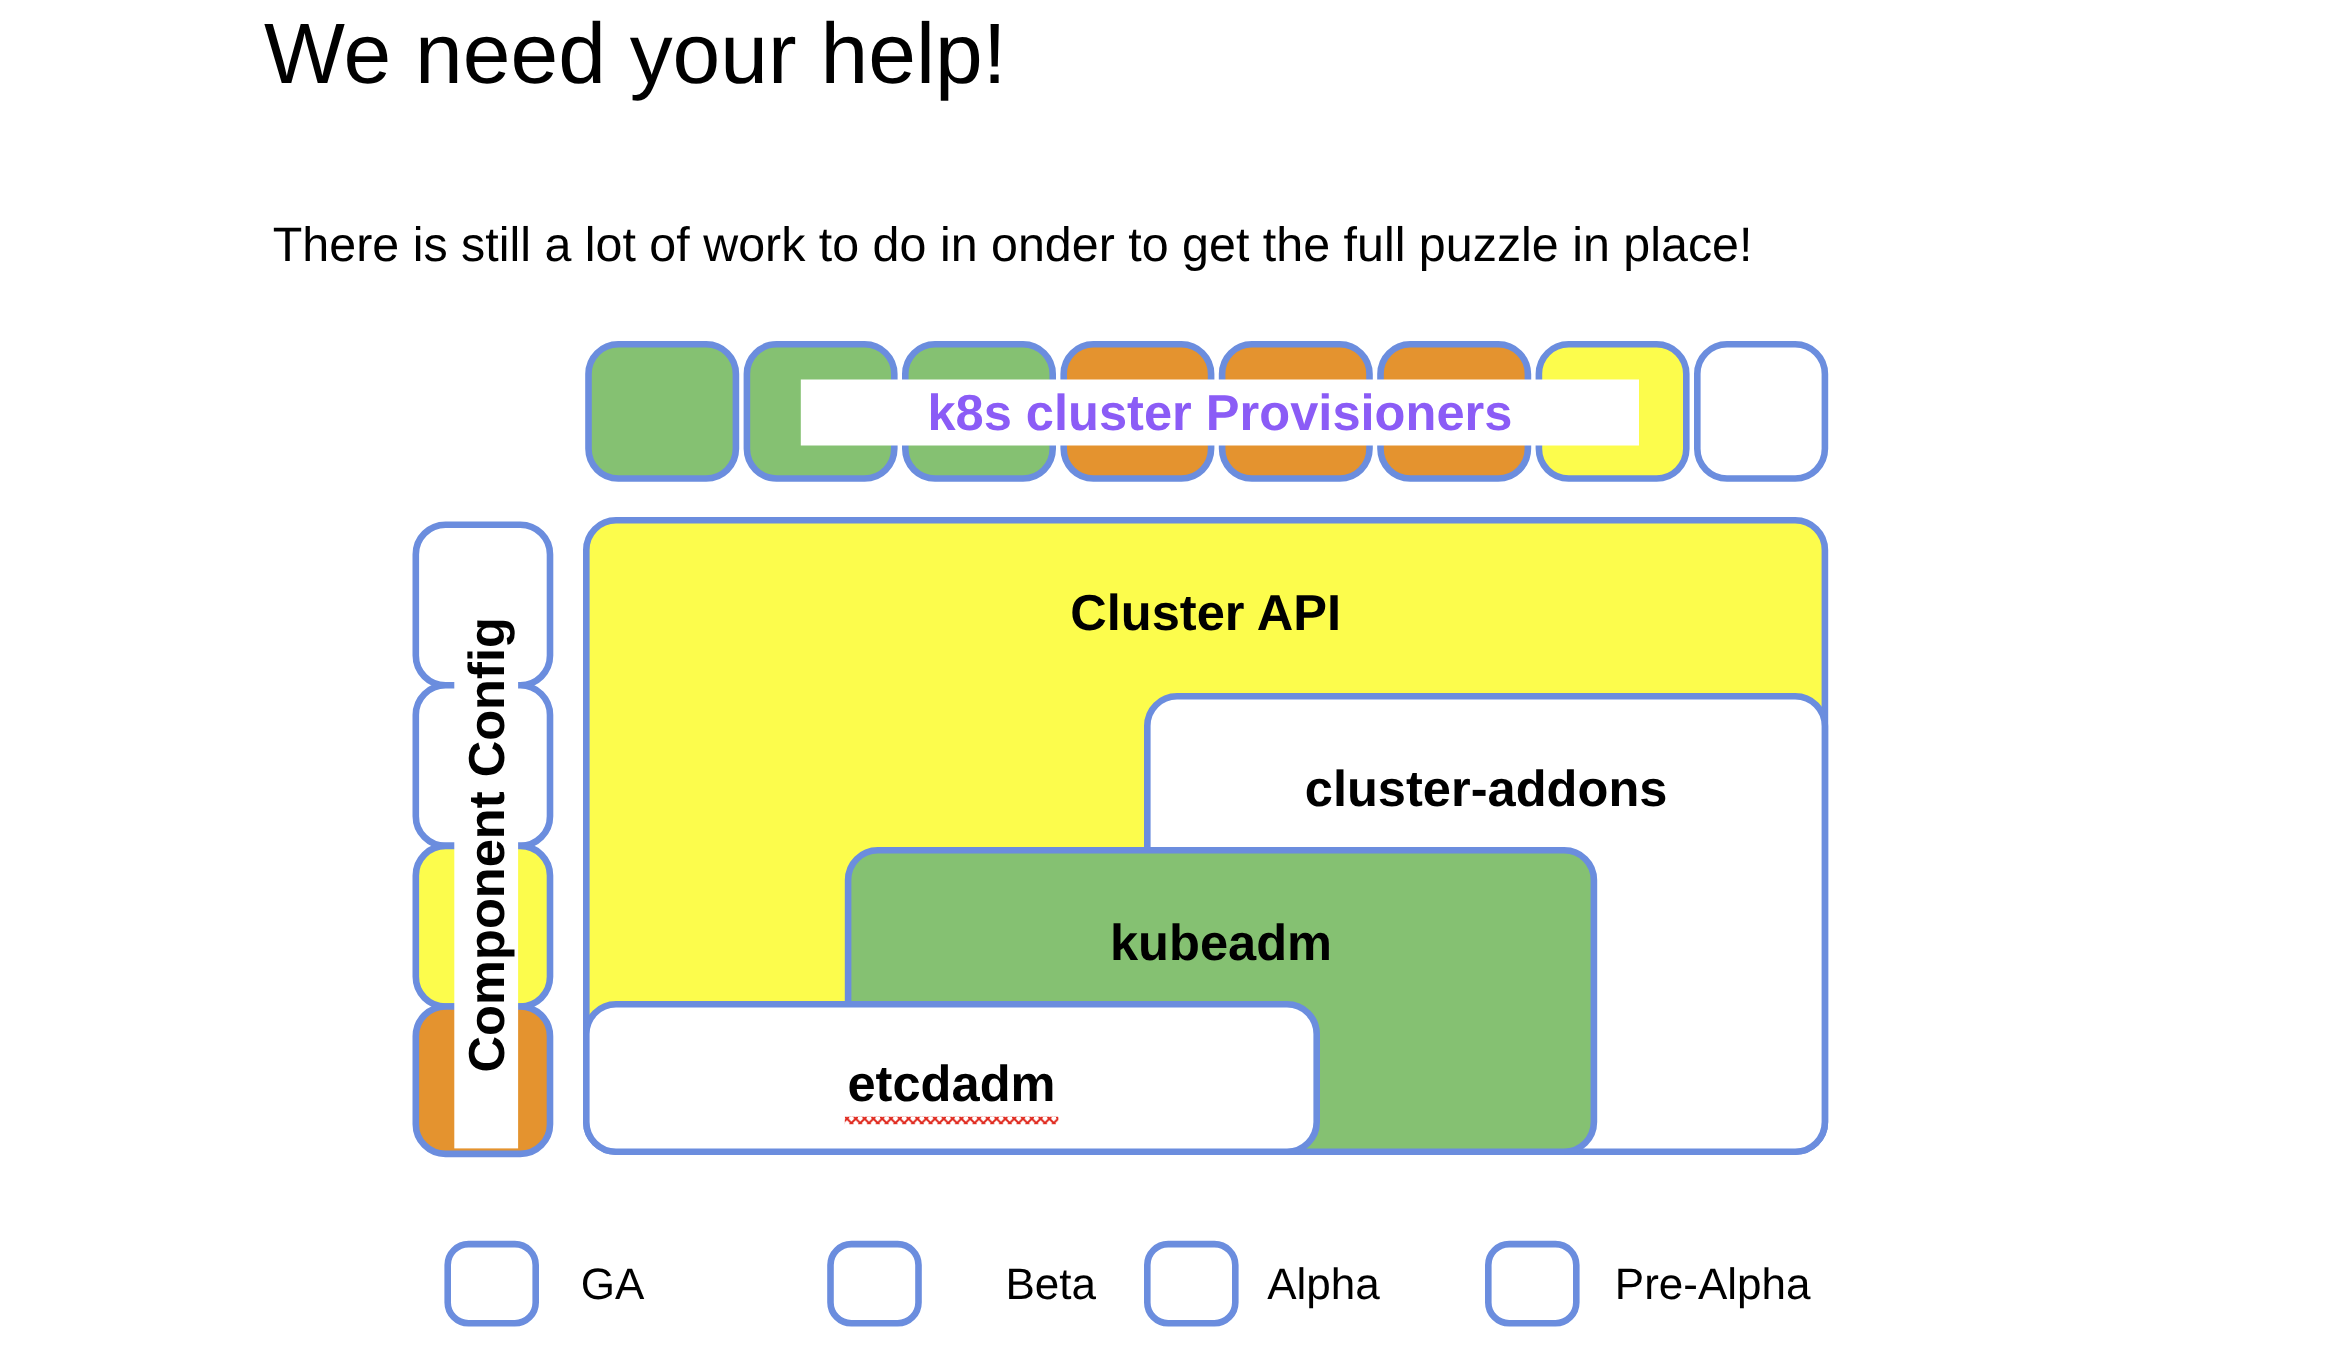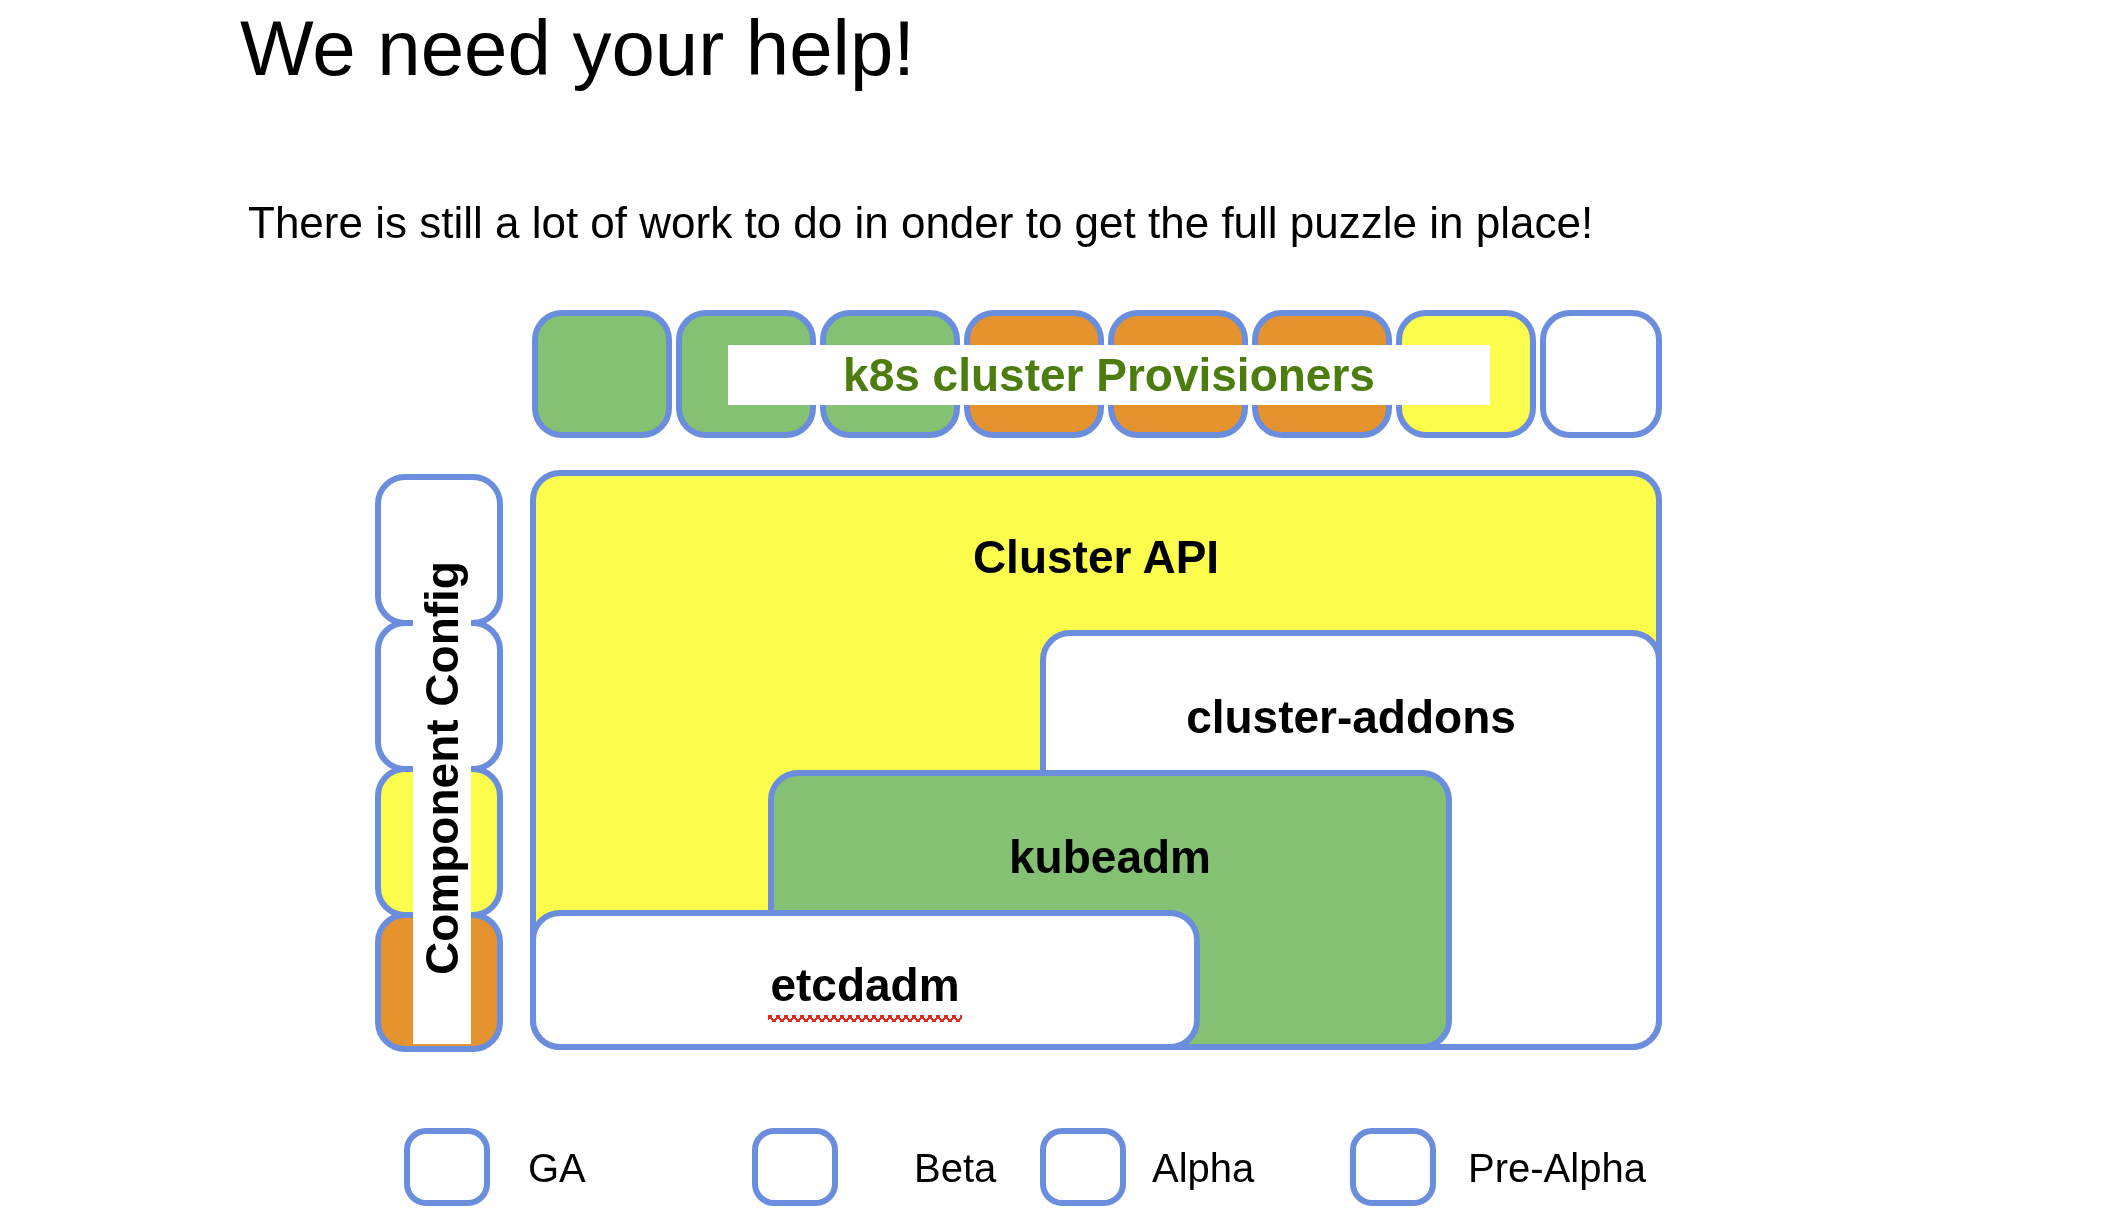--- a/index.html
+++ b/index.html
@@ -66,21 +66,21 @@
     width: 762px;
     height: 60px;
     background: #ffffff;
     display: flex;
     align-items: center;
     justify-content: center;
     font-size: 46px;
     font-weight: bold;
     white-space: nowrap;
     z-index: 12;
-    color: #4d7c0f;
+    color: #8b5cf6;
   }
 
   
   .cc-box { left: 375px; width: 128px; border-radius: 30px; }
   .cc-0 { top: 474px;  height: 152px; }
   .cc-1 { top: 620px;  height: 152px; }
   .cc-2 { top: 766px;  height: 152px; }
   .cc-3 { top: 912px;  height: 140px; }
 
   .cc-label {

